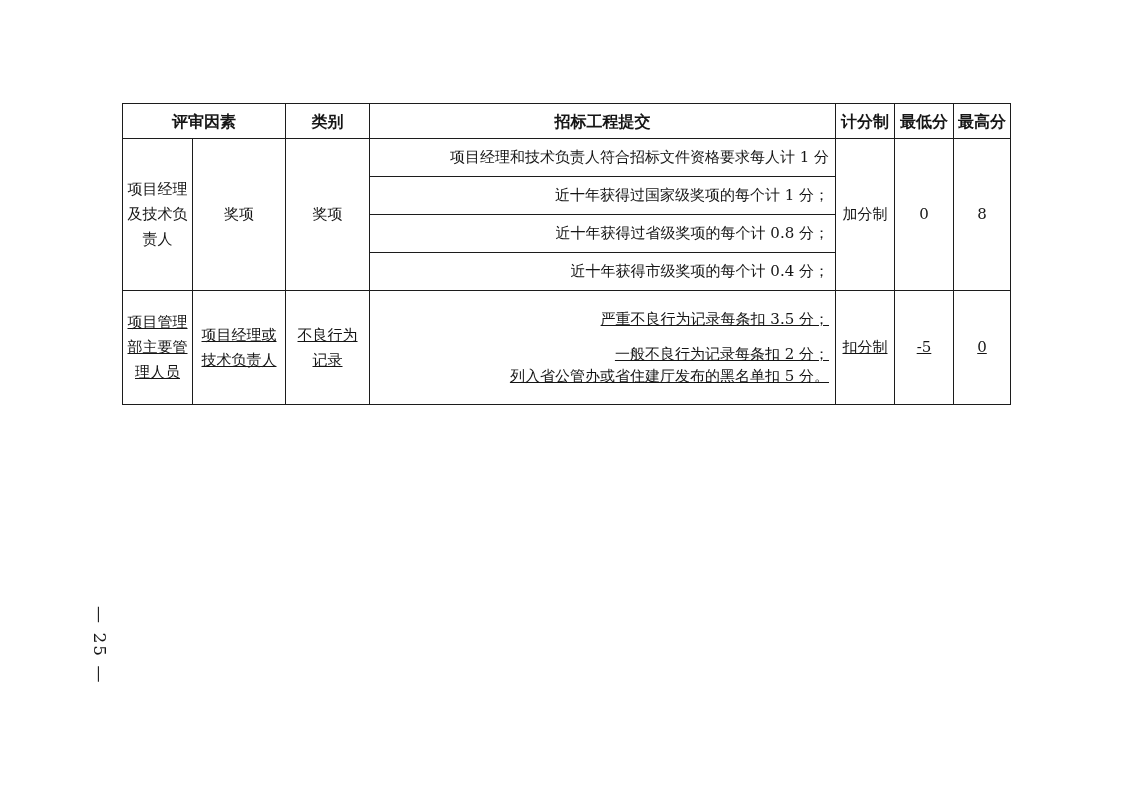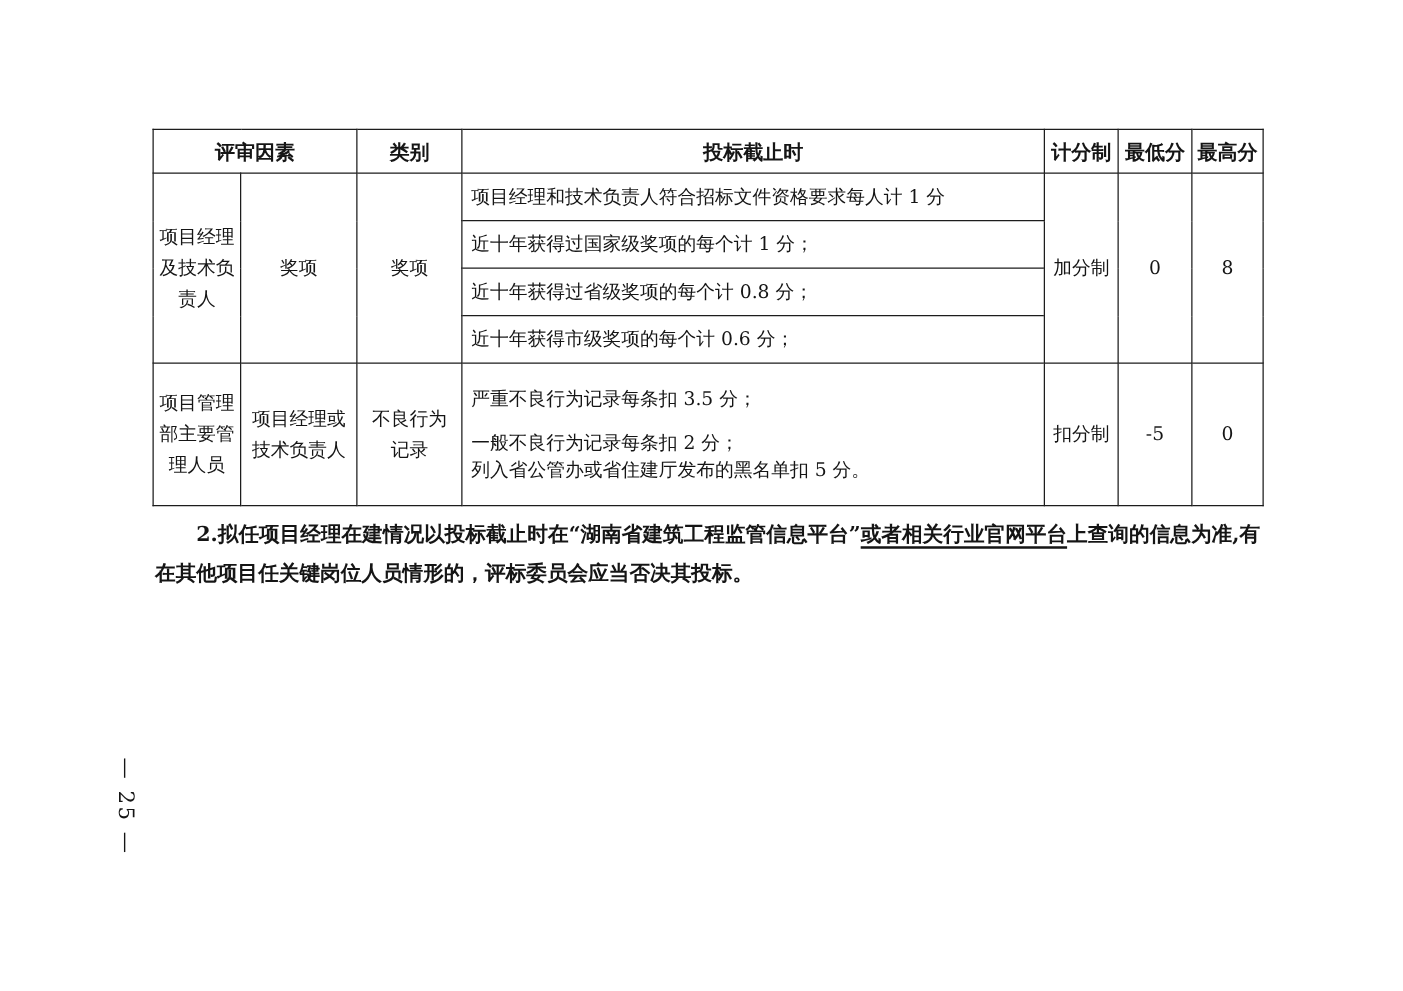--- a/index.html
+++ b/index.html
@@ -53,23 +53,23 @@
     overflow: hidden;
   }
   table.eval tr.r-head td {
     height: 30px;
     font-weight: bold;
     font-size: 16px;
     padding: 2px 1px;
     margin-left: 36px;
   }
   table.eval tr.r-sub { height: 38px; }
-  table.eval tr.r-g2  { height: 114px; }
+  table.eval tr.r-g2  { height: 114px; text-decoration: underline; }
   table.eval td.desc {
-    text-align: left;
+    text-align: right;
     padding: 2px 6px 2px 7px;
   }
   table.eval td.narrow { padding: 10px 2px; }
   table.eval td.cat    { padding: 2px 8px; }
   .g2-item { line-height: 22px; }
   .g2-item.first { margin-bottom: 13px; }
 
   
   .notes {
     position: absolute;
@@ -107,21 +107,21 @@
         <col style="width:84px">
       <col style="width:466px">
         <col style="width:59px">
         <col style="width:59px">
         <col style="width:57px">
     </colgroup>
     <tbody>
       <tr class="r-head">
         <td colspan="2">评审因素</td>
         <td>类别</td>
-        <td>投标截止时</td>
+        <td>招标工程提交</td>
         <td>计分制</td>
         <td>最低分</td>
         <td>最高分</td>
       </tr>
 
       <tr class="r-sub">
         <td rowspan="4" class="narrow">项目经理及技术负责人</td>
         <td rowspan="4">奖项</td>
         <td rowspan="4" class="cat">奖项</td>
         <td class="desc">项目经理和技术负责人符合招标文件资格要求每人计 1 分</td>
@@ -129,36 +129,35 @@
         <td rowspan="4">0</td>
         <td rowspan="4">8</td>
       </tr>
       <tr class="r-sub">
         <td class="desc">近十年获得过国家级奖项的每个计 1 分；</td>
       </tr>
       <tr class="r-sub">
         <td class="desc">近十年获得过省级奖项的每个计 0.8 分；</td>
       </tr>
       <tr class="r-sub">
-        <td class="desc">近十年获得市级奖项的每个计 0.6 分；</td>
+        <td class="desc">近十年获得市级奖项的每个计 0.4 分；</td>
       </tr>
 
       <tr class="r-g2">
         <td class="narrow">项目管理部主要管理人员</td>
         <td>项目经理或技术负责人</td>
         <td class="cat">不良行为记录</td>
         <td class="desc">
           <div class="g2-item first">严重不良行为记录每条扣 3.5 分；</div>
           <div class="g2-item">一般不良行为记录每条扣 2 分；</div>
           <div class="g2-item">列入省公管办或省住建厅发布的黑名单扣 5 分。</div>
         </td>
         <td>扣分制</td>
         <td>-5</td>
         <td>0</td>
       </tr>
     </tbody>
   </table>
 
   <div class="notes">
-    <p class="bold"><span>2.拟任项目经理在建情况以投标截止时在“湖南省建筑工程监管信息平台”</span><span class="u">或者相关行业官网平台</span><span>上查询的信息为准,有在其他项目任关键岗位人员情形的，评标委员会应当否决其投标。</span></p>
   </div>
 
 </div>
 
 </body></html>

